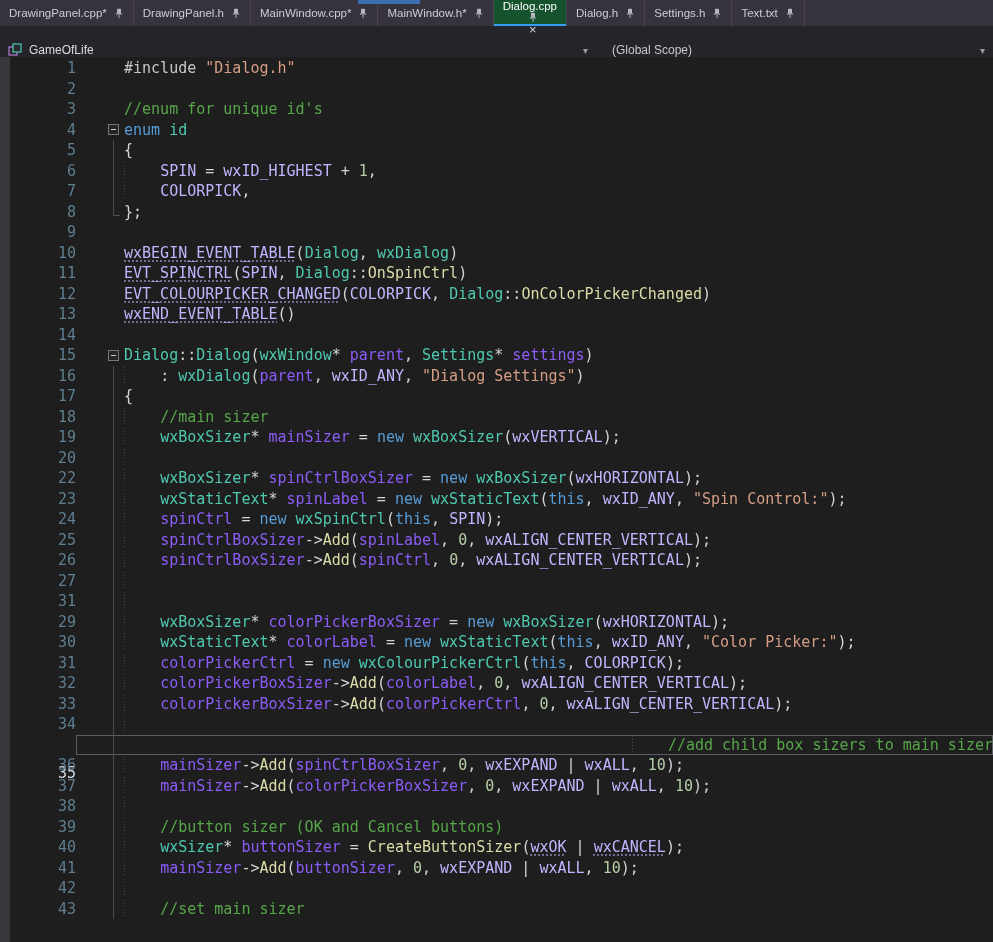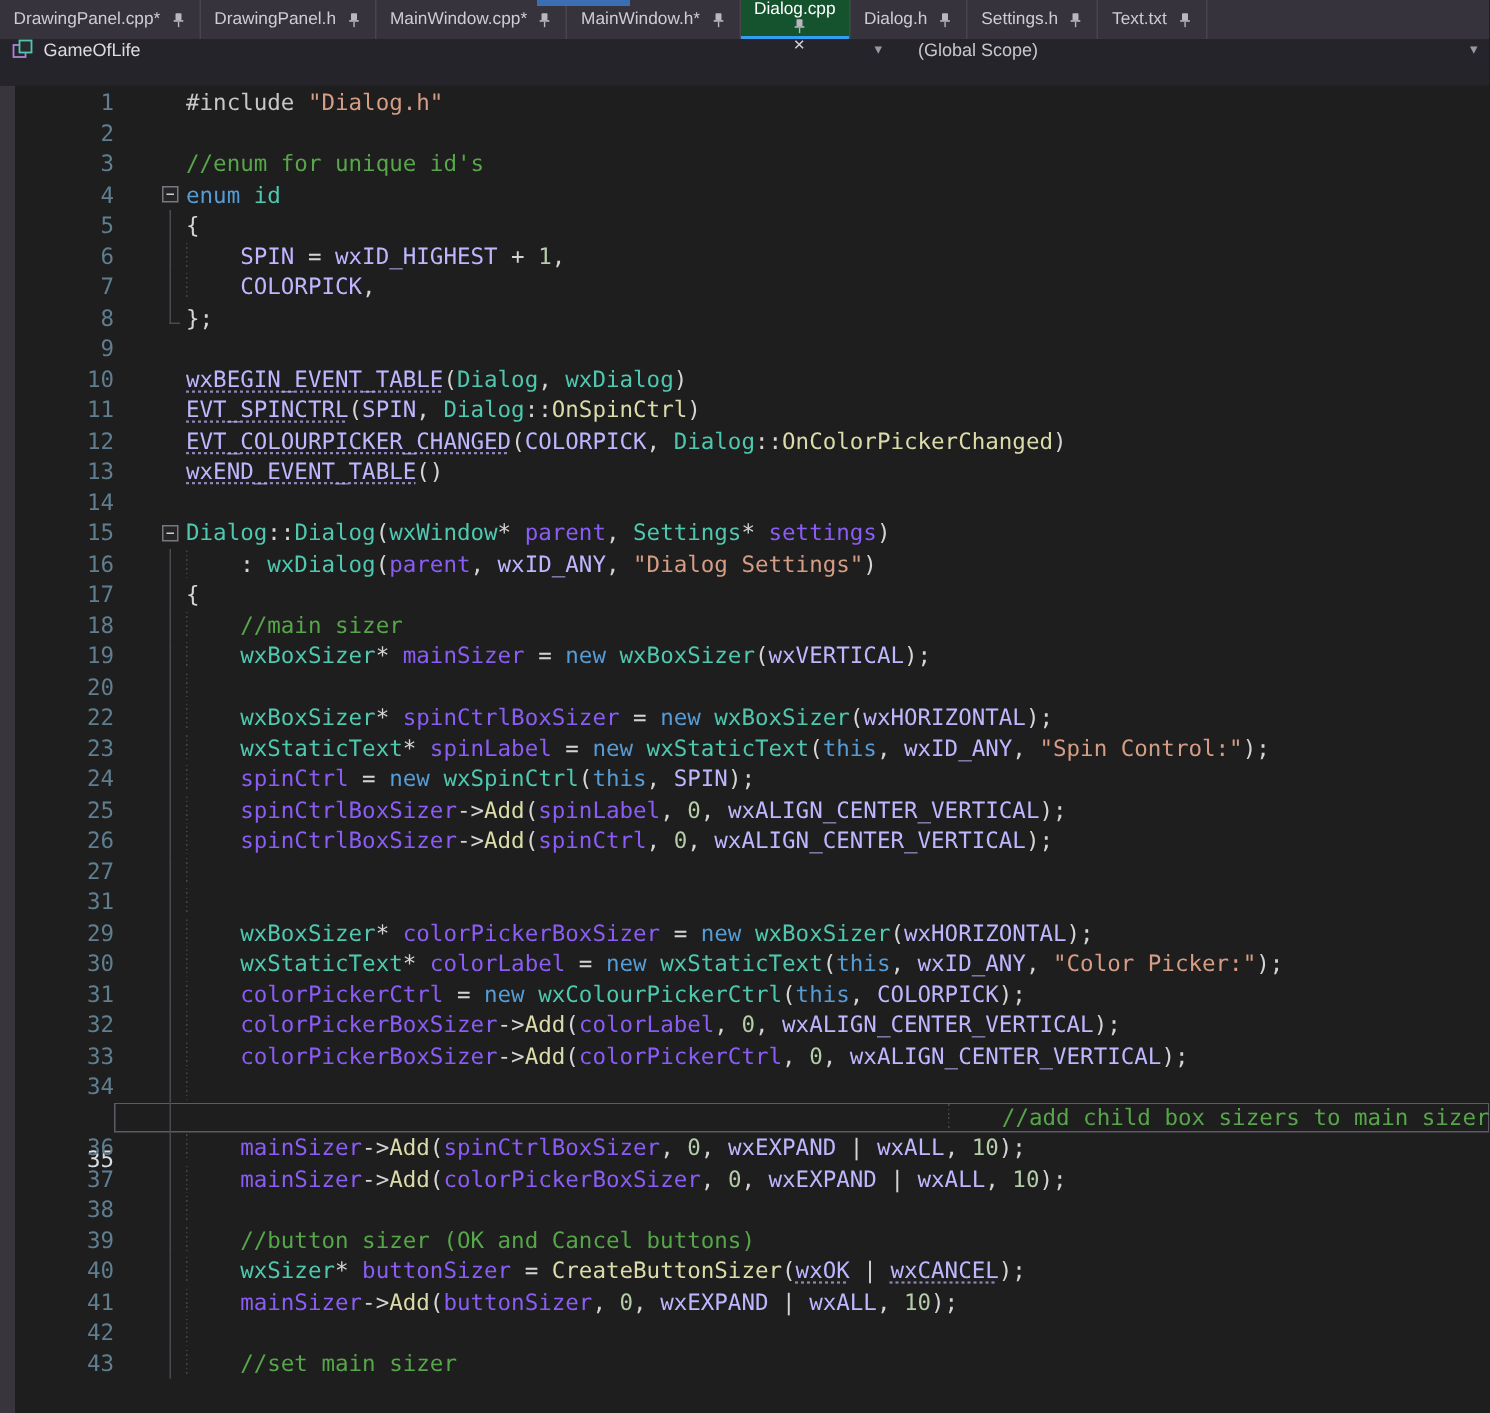--- a/index.html
+++ b/index.html
@@ -10,21 +10,21 @@
   .tabbar{height:26px;background:#37333d;display:flex;align-items:stretch;position:relative;}
   .tab{display:flex;align-items:center;padding:0 9px;font-size:11.5px;color:#cfccd4;
        border-right:1px solid #49444f;position:relative;white-space:nowrap;cursor:default;}
   .tab.active{background:#14532d;color:#ffffff;flex-direction:column;}
   .tab.active::after{content:"";position:absolute;left:0;right:0;bottom:0;height:2px;background:#339df2;}
   .tab .pin{margin-left:7px;display:inline-flex;}
   .tab .close{margin-left:6px;font-size:13px;line-height:1;color:#d6d3da;}
   .topnotch{position:absolute;top:0;left:358px;width:62px;height:4px;background:#3c6eb4;}
 
   
-  .navbar{height:31px;background:#26242b;display:flex;align-items:flex-start;}
+  .navbar{height:31px;background:#26242b;display:flex;align-items:flex-end;}
   .combo{display:flex;align-items:center;padding:0 8px;font-size:12px;color:#dddbe0;white-space:nowrap;}
   .combo.first{width:580px;}
   .combo.second{flex:1;padding-left:16px;color:#c9c7ce;}
   .combo .chev{margin-left:auto;color:#9a97a0;font-size:10px;padding-left:10px;}
   .proj-icon{margin-right:7px;display:inline-flex;}
 
   
   .editor{position:absolute;top:57px;left:0;right:0;bottom:0;overflow:hidden;
           font-family:"DejaVu Sans Mono","Liberation Mono",monospace;font-size:15px;}
   .strip{position:absolute;left:0;top:0;bottom:0;width:10px;background:#38353c;}

